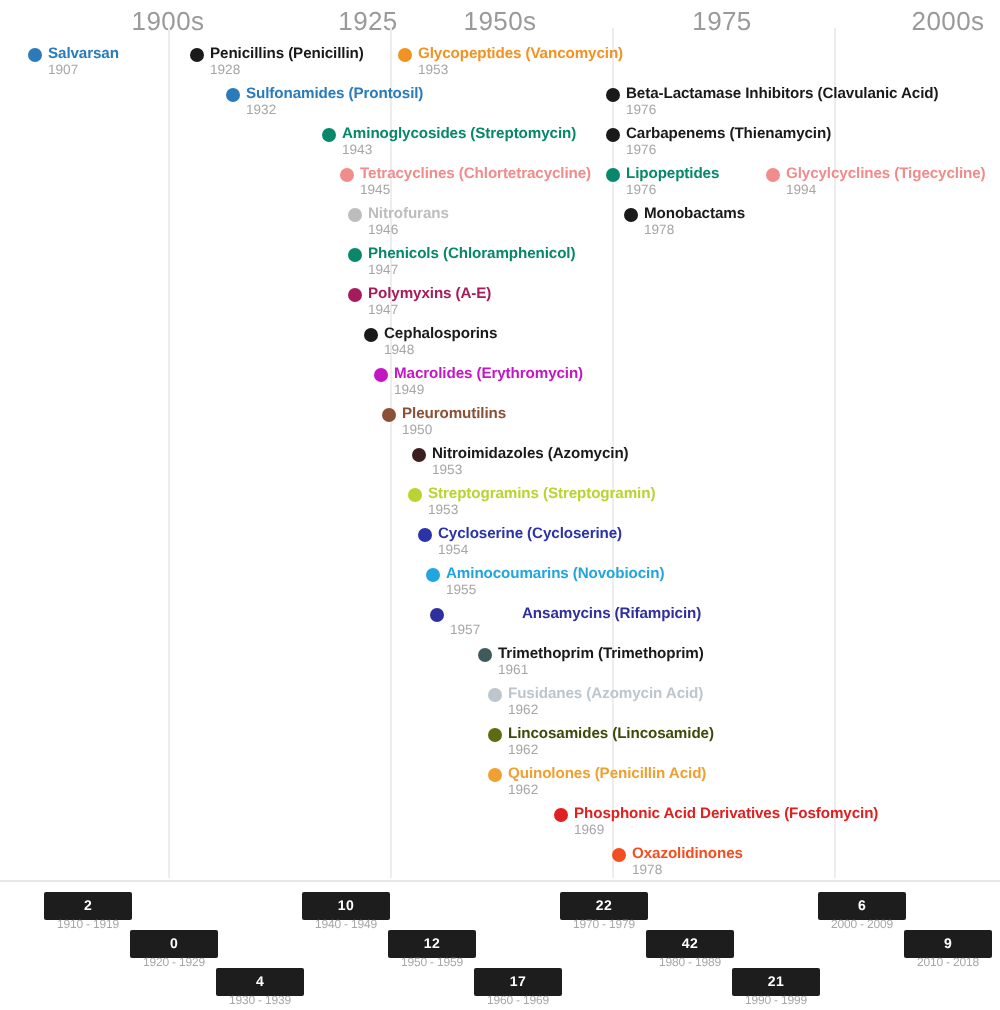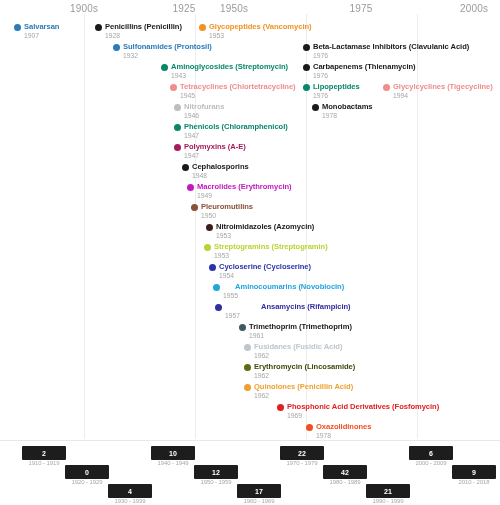--- a/index.html
+++ b/index.html
@@ -20,21 +20,21 @@
   
   #axis {
     position: absolute;
     left: 0; top: 0;
     width: 500px; height: 16px;
   }
   .axis-tick {
     position: absolute;
     top: 3px;
     transform: translateX(-50%);
-    font-size: 10px;
+    font-size: 13px;
     color: #9a9a9a;
     letter-spacing: 0.2px;
     white-space: nowrap;
   }
 
   
   .gridline {
     position: absolute;
     top: 14px;
     width: 1px;
@@ -111,21 +111,21 @@
   }
 </style>
 </head>
 <body>
 
 <div id="root">
 
   <div id="axis">
       <div class="axis-tick" style="left: 84px;">1900s</div>
       <div class="axis-tick" style="left: 184px;">1925</div>
-      <div class="axis-tick" style="left: 234px;">1950s</div>
+      <div class="axis-tick" style="left: 250px;">1950s</div>
       <div class="axis-tick" style="left: 361px;">1975</div>
       <div class="axis-tick" style="left: 474px;">2000s</div>
     </div>
 
   <div id="gridlines">
       <div class="gridline" style="left: 84px;"></div>
       <div class="gridline" style="left: 195px;"></div>
       <div class="gridline" style="left: 306px;"></div>
       <div class="gridline" style="left: 417px;"></div>
     </div>
@@ -226,41 +226,41 @@
         <span class="tl-name" style="color: rgb(185, 212, 49);">Streptogramins (Streptogramin)</span>
         <span class="tl-year">1953</span>
       </div>
       <div class="tl-item" style="left: 209px; top: 248px;">
         <span class="tl-dot" style="background: rgb(43, 51, 168);"></span>
         <span class="tl-name" style="color: rgb(43, 51, 168);">Cycloserine (Cycloserine)</span>
         <span class="tl-year">1954</span>
       </div>
       <div class="tl-item" style="left: 213px; top: 268px;">
         <span class="tl-dot" style="background: rgb(34, 165, 221);"></span>
-        <span class="tl-name" style="color: rgb(34, 165, 221); margin-left: 12px;">Aminocoumarins (Novobiocin)</span>
+        <span class="tl-name" style="color: rgb(34, 165, 221);">Aminocoumarins (Novobiocin)</span>
         <span class="tl-year">1955</span>
       </div>
       <div class="tl-item" style="left: 215px; top: 288px;">
         <span class="tl-dot" style="background: rgb(47, 47, 158);"></span>
         <span class="tl-name" style="color: rgb(47, 47, 158); margin-left: 36px;">Ansamycins (Rifampicin)</span>
         <span class="tl-year">1957</span>
       </div>
       <div class="tl-item" style="left: 239px; top: 308px;">
         <span class="tl-dot" style="background: rgb(63, 90, 90);"></span>
         <span class="tl-name" style="color: rgb(26, 26, 26);">Trimethoprim (Trimethoprim)</span>
         <span class="tl-year">1961</span>
       </div>
       <div class="tl-item" style="left: 244px; top: 328px;">
         <span class="tl-dot" style="background: rgb(188, 198, 204);"></span>
-        <span class="tl-name" style="color: rgb(188, 198, 204);">Fusidanes (Fusidic Acid)</span>
+        <span class="tl-name" style="color: rgb(188, 198, 204);">Fusidanes (Azomycin Acid)</span>
         <span class="tl-year">1962</span>
       </div>
       <div class="tl-item" style="left: 244px; top: 348px;">
         <span class="tl-dot" style="background: rgb(94, 107, 17);"></span>
-        <span class="tl-name" style="color: rgb(61, 74, 10);">Erythromycin (Lincosamide)</span>
+        <span class="tl-name" style="color: rgb(61, 74, 10);">Lincosamides (Lincosamide)</span>
         <span class="tl-year">1962</span>
       </div>
       <div class="tl-item" style="left: 244px; top: 368px;">
         <span class="tl-dot" style="background: rgb(240, 160, 48);"></span>
         <span class="tl-name" style="color: rgb(240, 160, 48);">Quinolones (Penicillin Acid)</span>
         <span class="tl-year">1962</span>
       </div>
       <div class="tl-item" style="left: 277px; top: 388px;">
         <span class="tl-dot" style="background: rgb(224, 32, 32);"></span>
         <span class="tl-name" style="color: rgb(224, 32, 32);">Phosphonic Acid Derivatives (Fosfomycin)</span>

